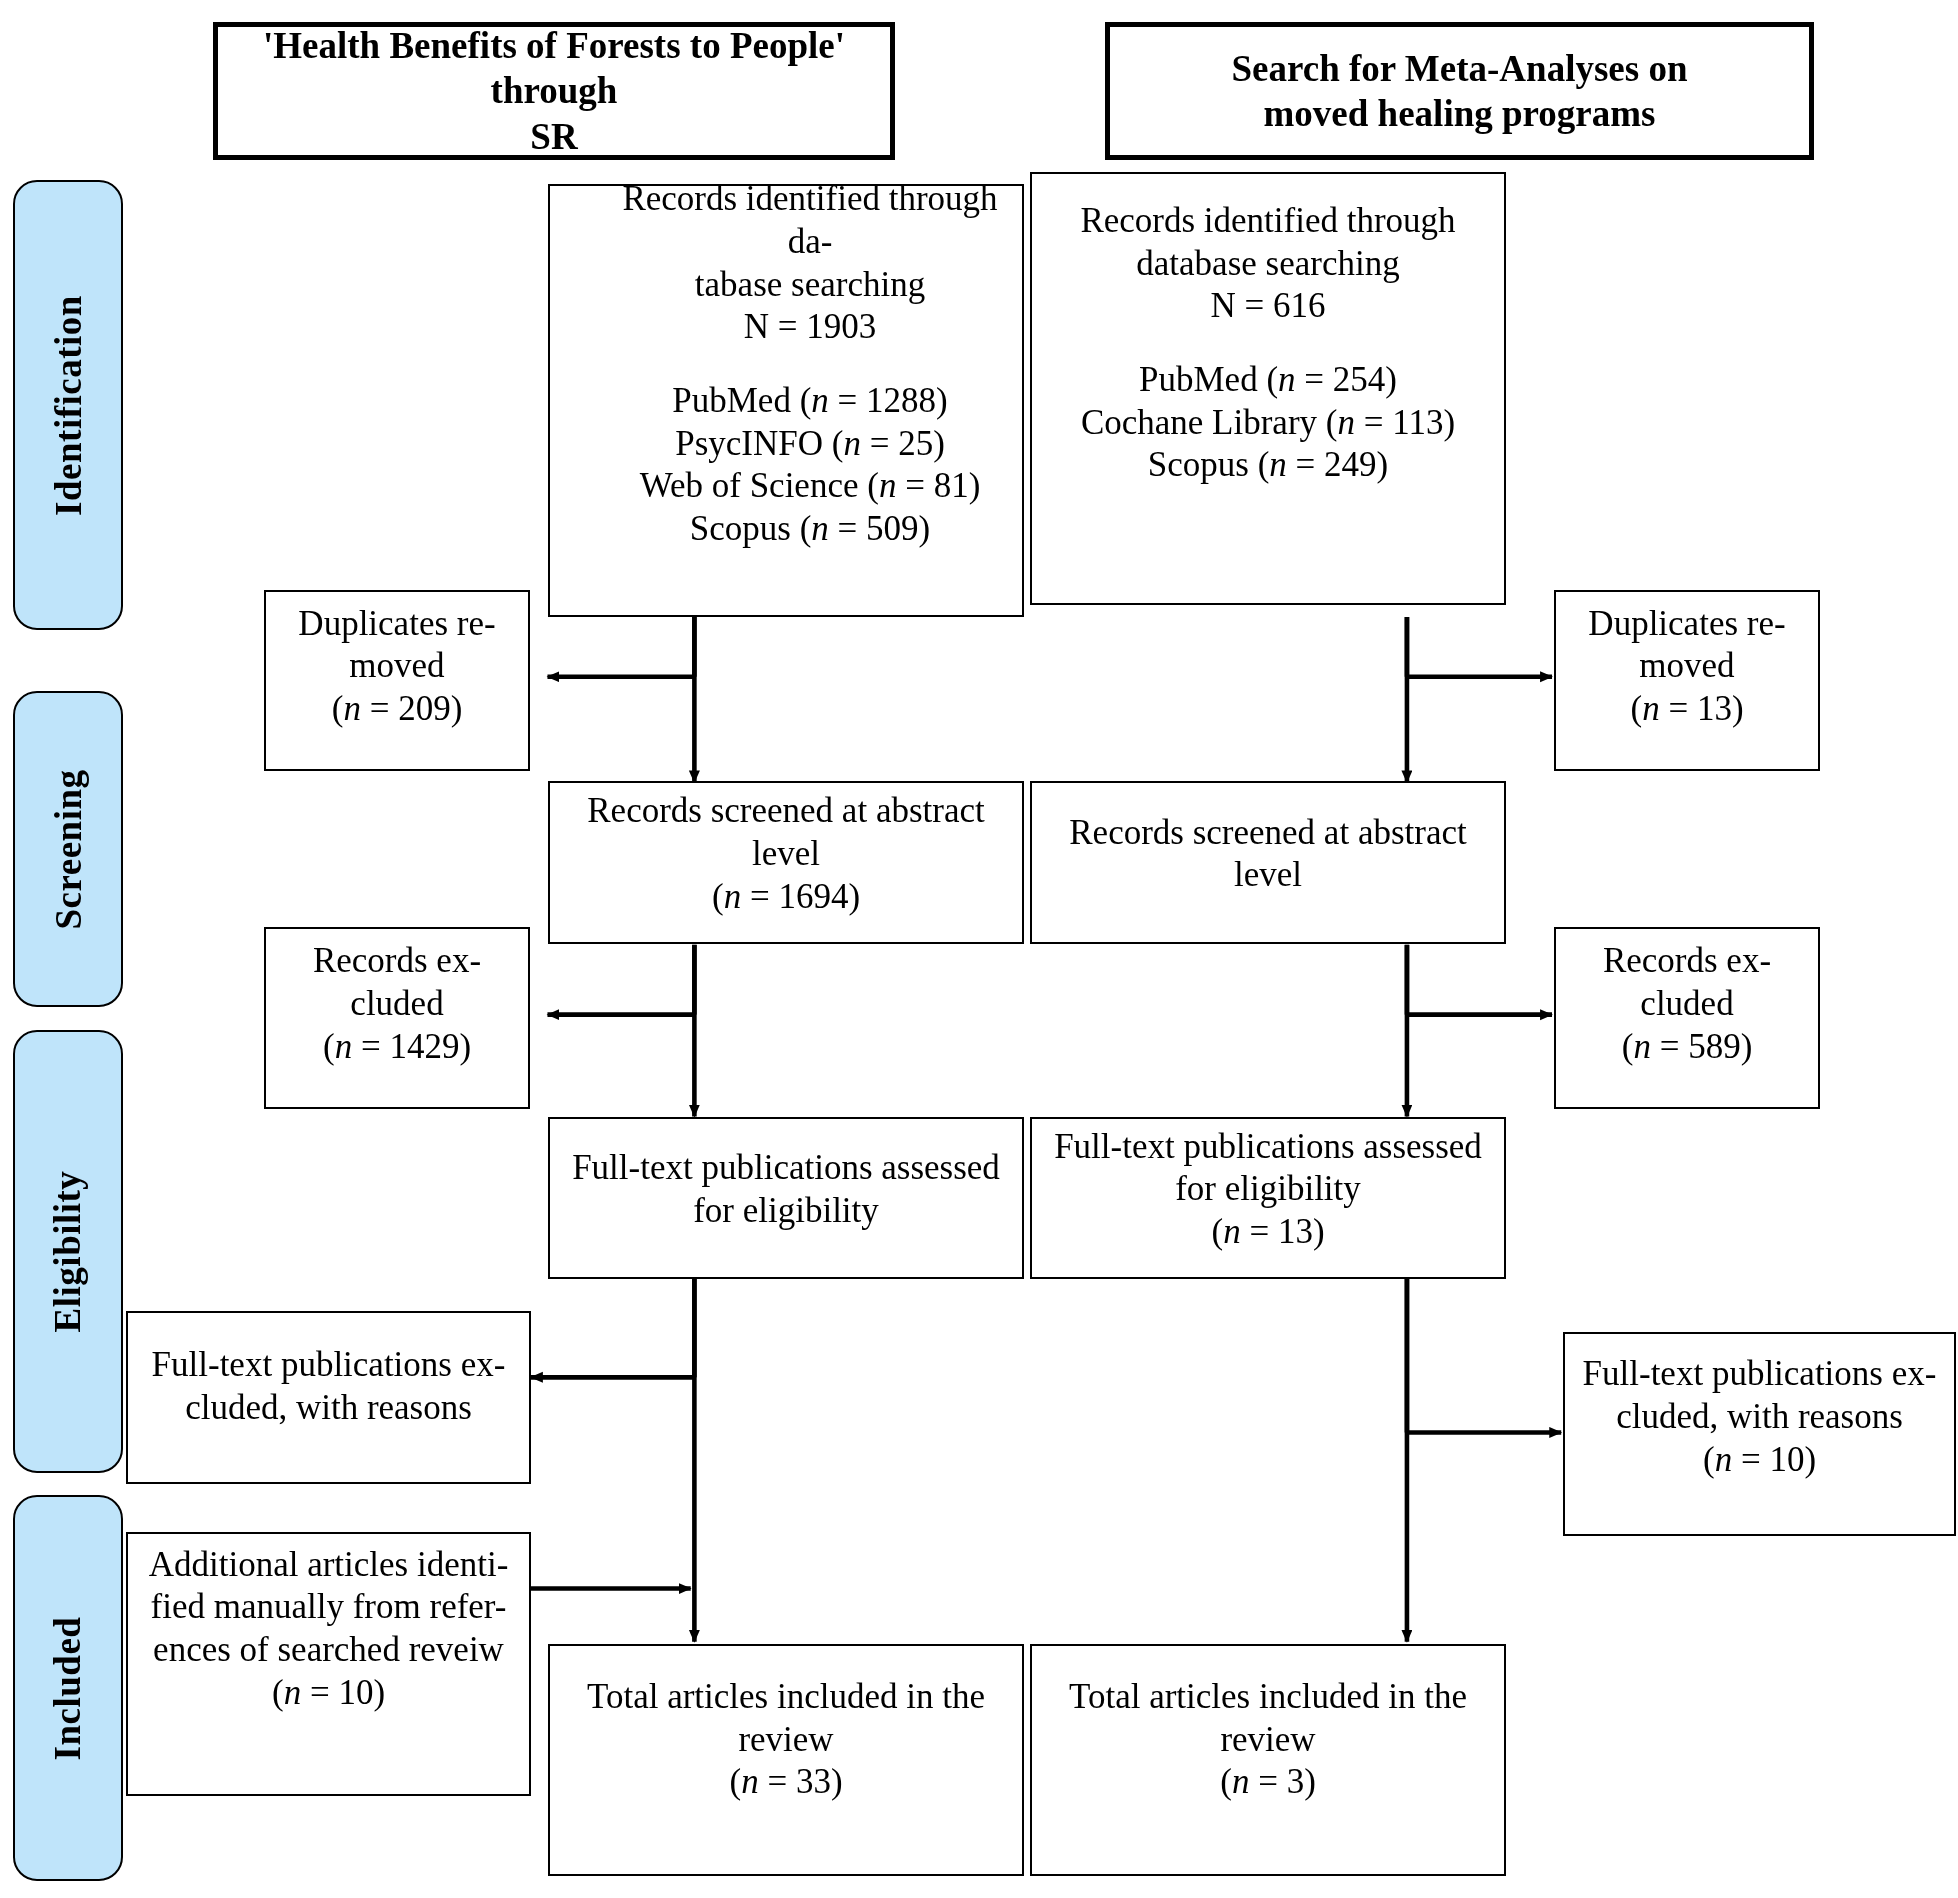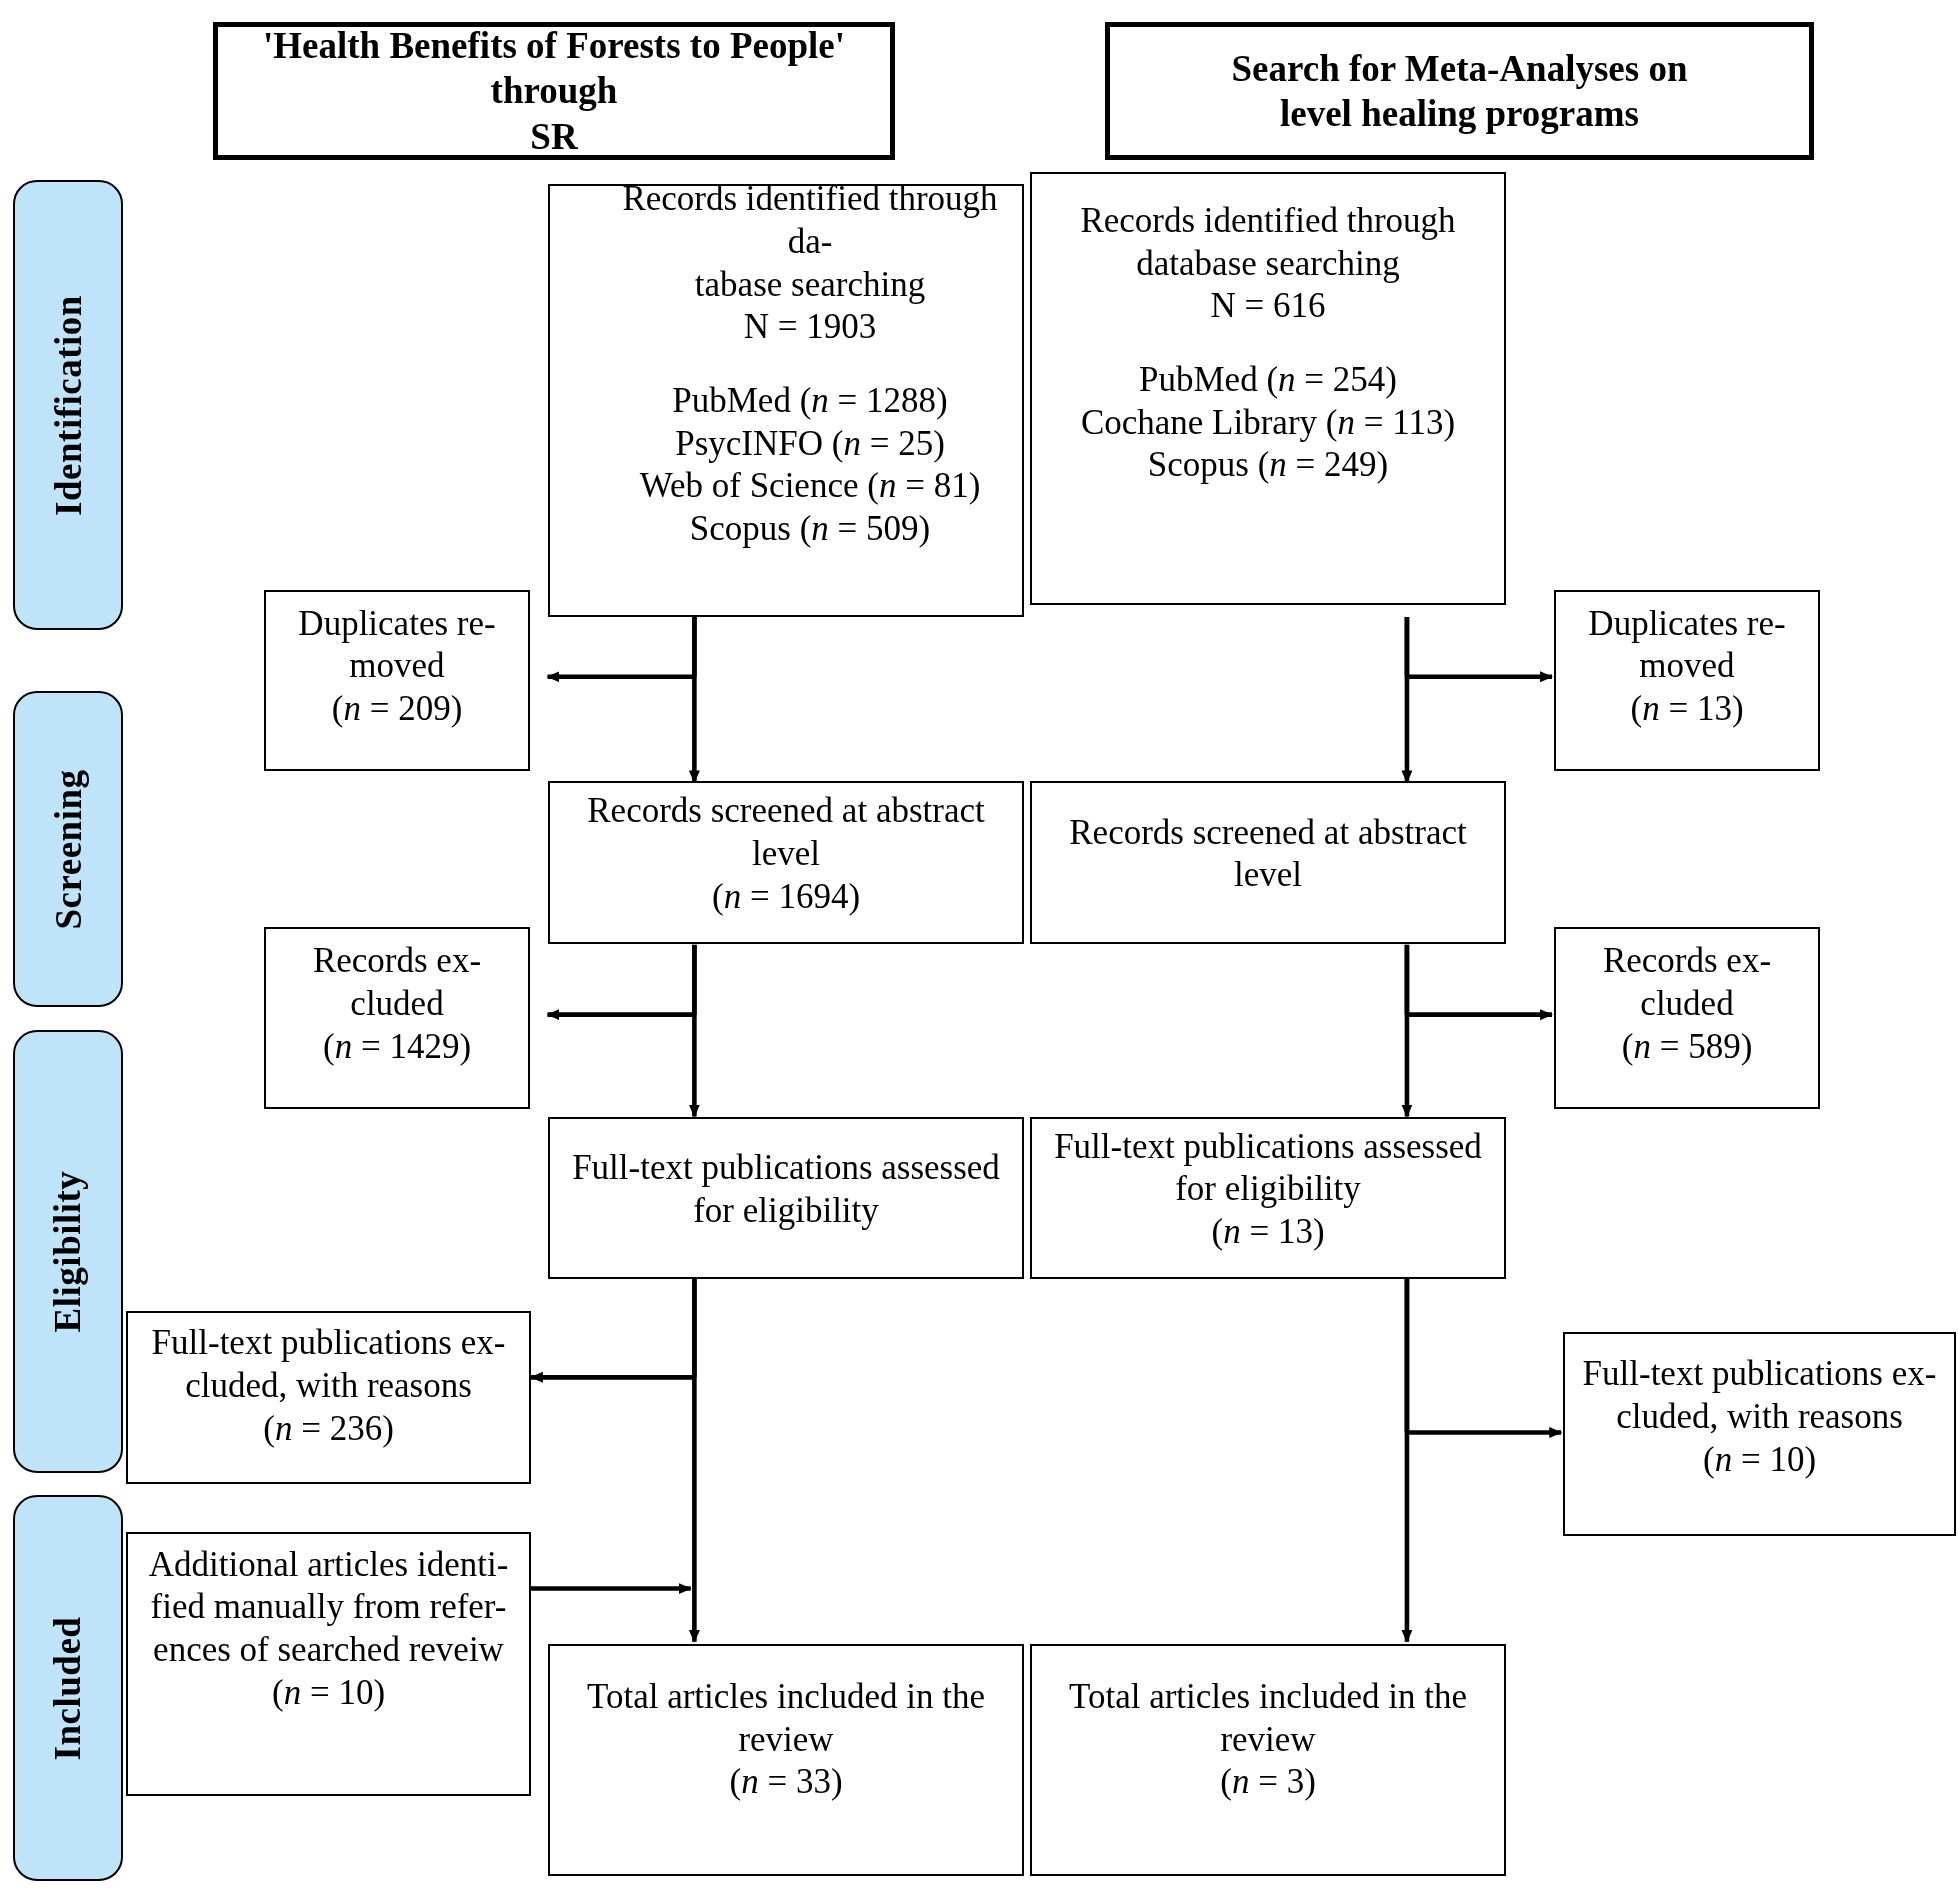--- a/index.html
+++ b/index.html
@@ -83,21 +83,21 @@
   <div class="node thick" style="left:213px;top:22px;width:682px;height:138px;">
     <div class="txt hdr">
       <span class="blk">'Health Benefits of Forests to People' through</span>
       <span class="blk">SR</span>
     </div>
   </div>
 
   <div class="node thick" style="left:1105px;top:22px;width:709px;height:138px;">
     <div class="txt hdr">
       <span class="blk">Search for Meta-Analyses on</span>
-      <span class="blk">level healing programs</span>
+      <span class="blk">moved healing programs</span>
     </div>
   </div>
 
   <div class="node" style="left:548px;top:184px;width:476px;height:433px;padding-left:48px;">
     <div class="txt body-txt" style="padding-bottom:72px;">
       <span class="blk">Records identified through da-</span>
       <span class="blk">tabase searching</span>
       <span class="blk">N = 1903</span>
       <span class="sp"></span>
       <span class="blk"><span>PubMed</span> <span>(</span><i class="ital">n</i><span> = </span><span>1288</span><span>)</span></span>
@@ -135,21 +135,20 @@
     <div class="txt body-txt" style="padding-bottom:16.5px;">
       <span class="blk">Full-text publications assessed</span>
       <span class="blk">for eligibility</span>
     </div>
   </div>
 
   <div class="node" style="left:126px;top:1311px;width:405px;height:173px;">
     <div class="txt body-txt" style="padding-bottom:22px;">
       <span class="blk">Full-text publications ex-</span>
       <span class="blk">cluded, with reasons</span>
-      <span class="blk">(<i class="ital">n</i> = <span>236</span>)</span>
     </div>
   </div>
 
   <div class="node" style="left:126px;top:1524px;width:405px;height:264px;margin-top:8px;">
     <div class="txt body-txt" style="padding-bottom:70px;">
       <span class="blk">Additional articles identi-</span>
       <span class="blk">fied manually from refer-</span>
       <span class="blk">ences of searched reveiw</span>
       <span class="blk">(<i class="ital">n</i> = <span>10</span>)</span>
     </div>

